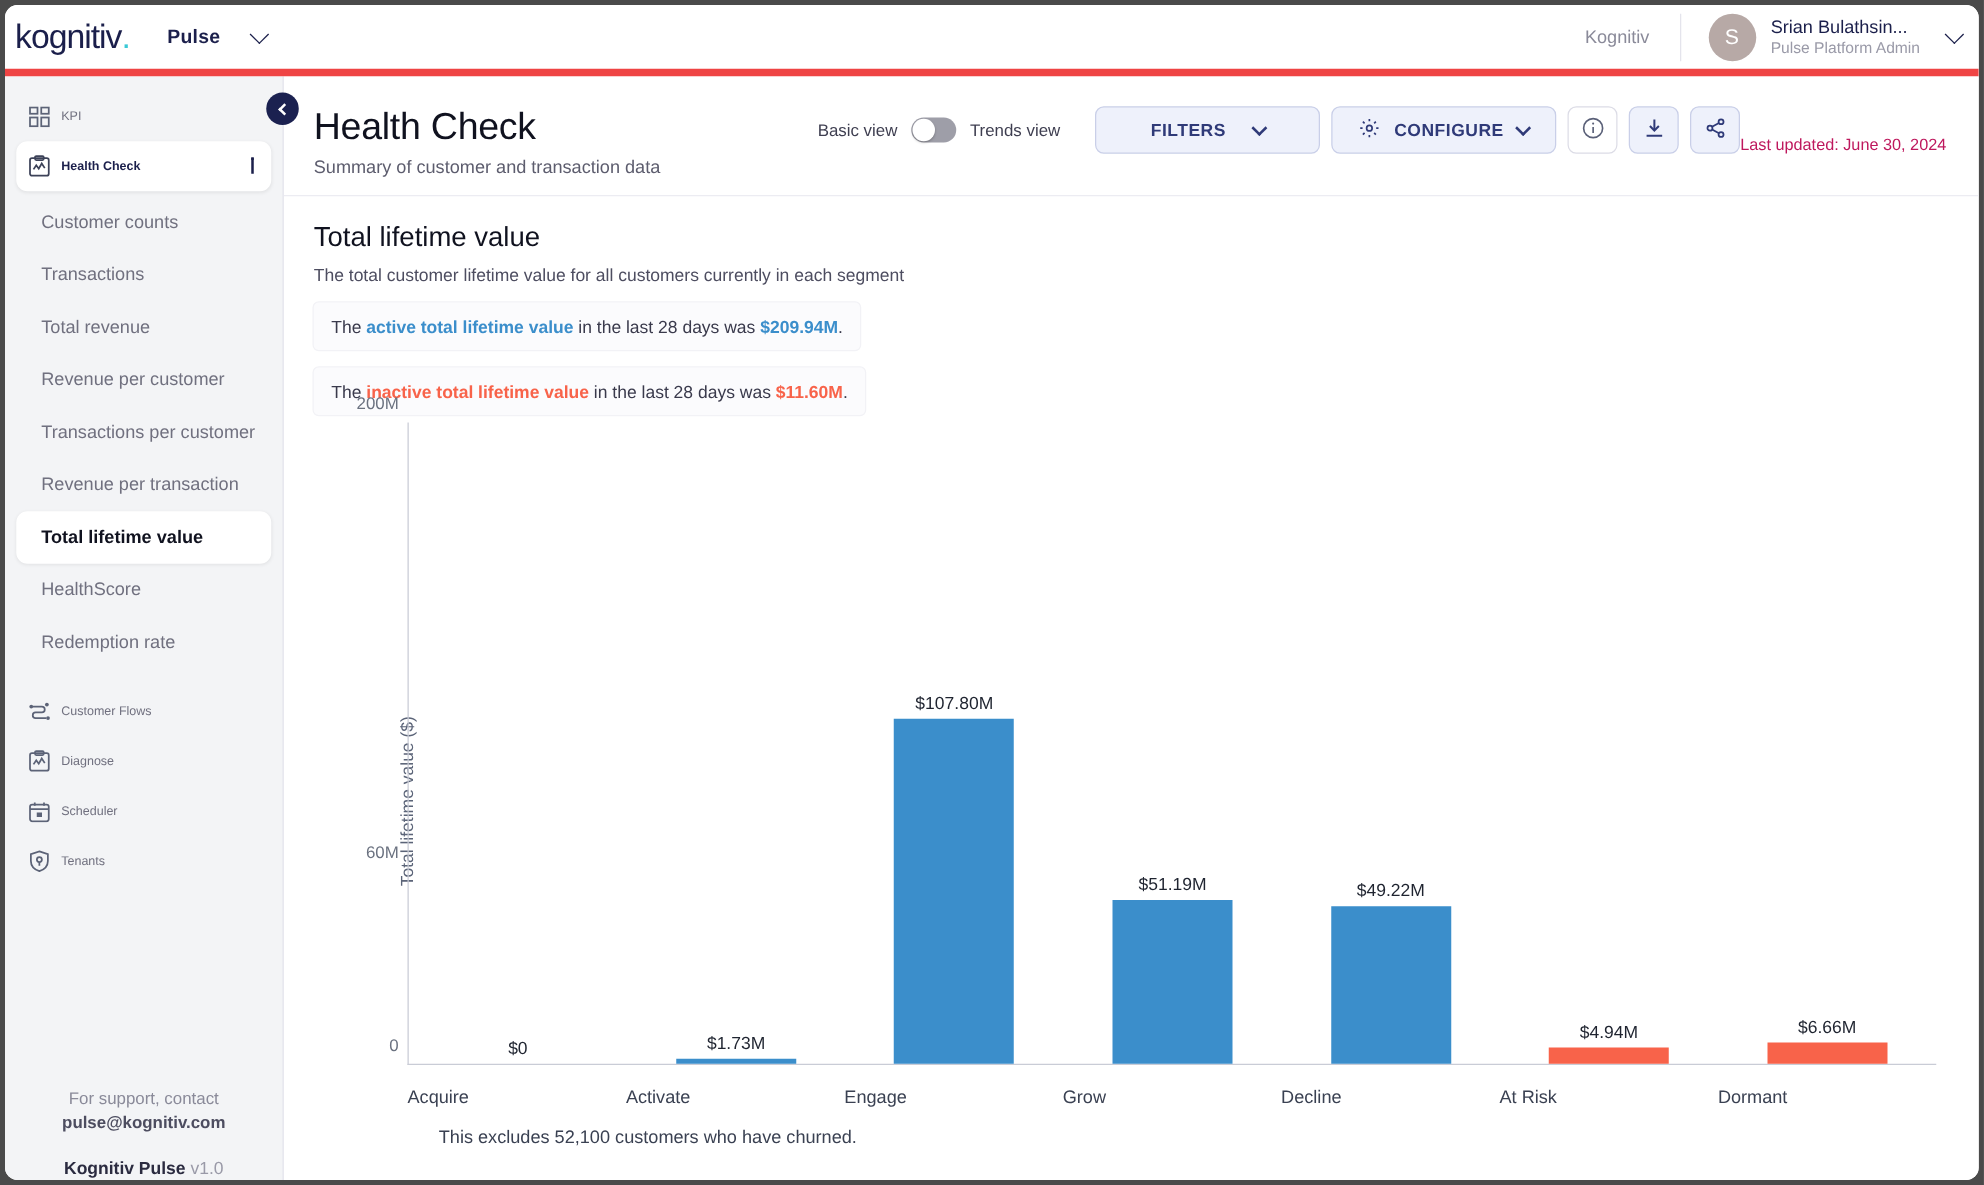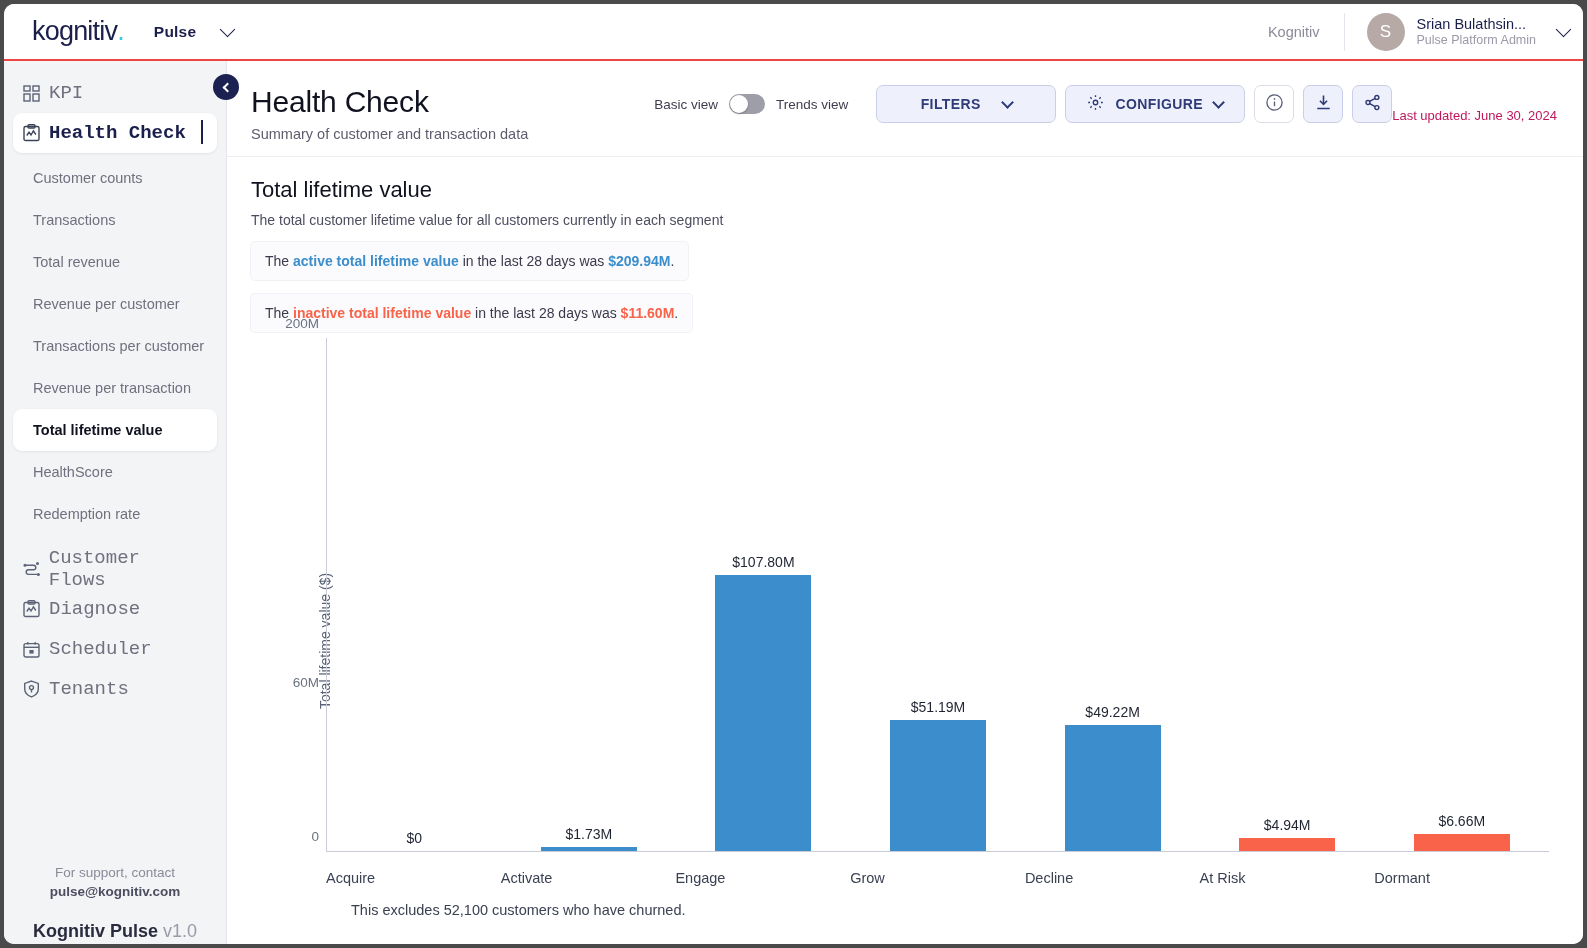--- a/index.html
+++ b/index.html
@@ -18,24 +18,24 @@
     overflow: hidden;
     display: flex;
     flex-direction: column;
   }
 
   
   .topbar {
     height: 57px;
     flex: 0 0 57px;
     background: #ffffff;
-    border-bottom: 2px solid #ef4444;
-    display: flex;
-    align-items: center;
-    padding: 0 14px 0 28px;
+    border-bottom: 6px solid #ef4444;
+    display: flex;
+    align-items: center;
+    padding: 0 14px 0 8px;
     position: relative;
     z-index: 30;
   }
   .logo {
     font-size: 27px;
     letter-spacing: -0.8px;
     color: #1b1f4b;
     font-weight: 400;
     display: flex;
     align-items: baseline;
@@ -106,22 +106,21 @@
   }
   .nav-top { padding: 0 9px; }
   .nav-row {
     display: flex;
     align-items: center;
     height: 40px;
     padding: 0 10px;
     border-radius: 9px;
     cursor: pointer;
     color: #70707f;
-    font-size: 19px;
-    font-family: Liberation Mono, monospace;
+    font-size: 10px;
   }
   .nav-row .nav-ico { width: 26px; display: flex; align-items: center; }
   .nav-row.active {
     background: #ffffff;
     color: #1b1f4b;
     font-weight: bold;
     box-shadow: 0 1px 3px rgba(0,0,0,.07);
   }
   .nav-row .expand { margin-left: auto; }
   .caret-up {
@@ -150,21 +149,21 @@
     box-shadow: 0 1px 3px rgba(0,0,0,.07);
   }
   .nav-bottom { padding: 14px 9px 0 9px; }
   .sidebar-foot {
     margin-top: auto;
     text-align: center;
     line-height: 1.45;
   }
   .foot-l1 { font-size: 13.5px; color: #8a8a99; }
   .foot-l2 { font-size: 13.5px; color: #4d4d60; font-weight: bold; }
-  .foot-l3 { font-size: 18px; color: #9a9aa8; margin-top: 16px; }
+  .foot-l3 { font-size: 14px; color: #9a9aa8; margin-top: 16px; }
   .foot-l3 b { color: #2b2b40; }
 
   .collapse-btn {
     position: absolute;
     right: -13px; top: 13px;
     width: 26px; height: 26px;
     border-radius: 50%;
     background: #1b2150;
     display: flex;
     align-items: center;

